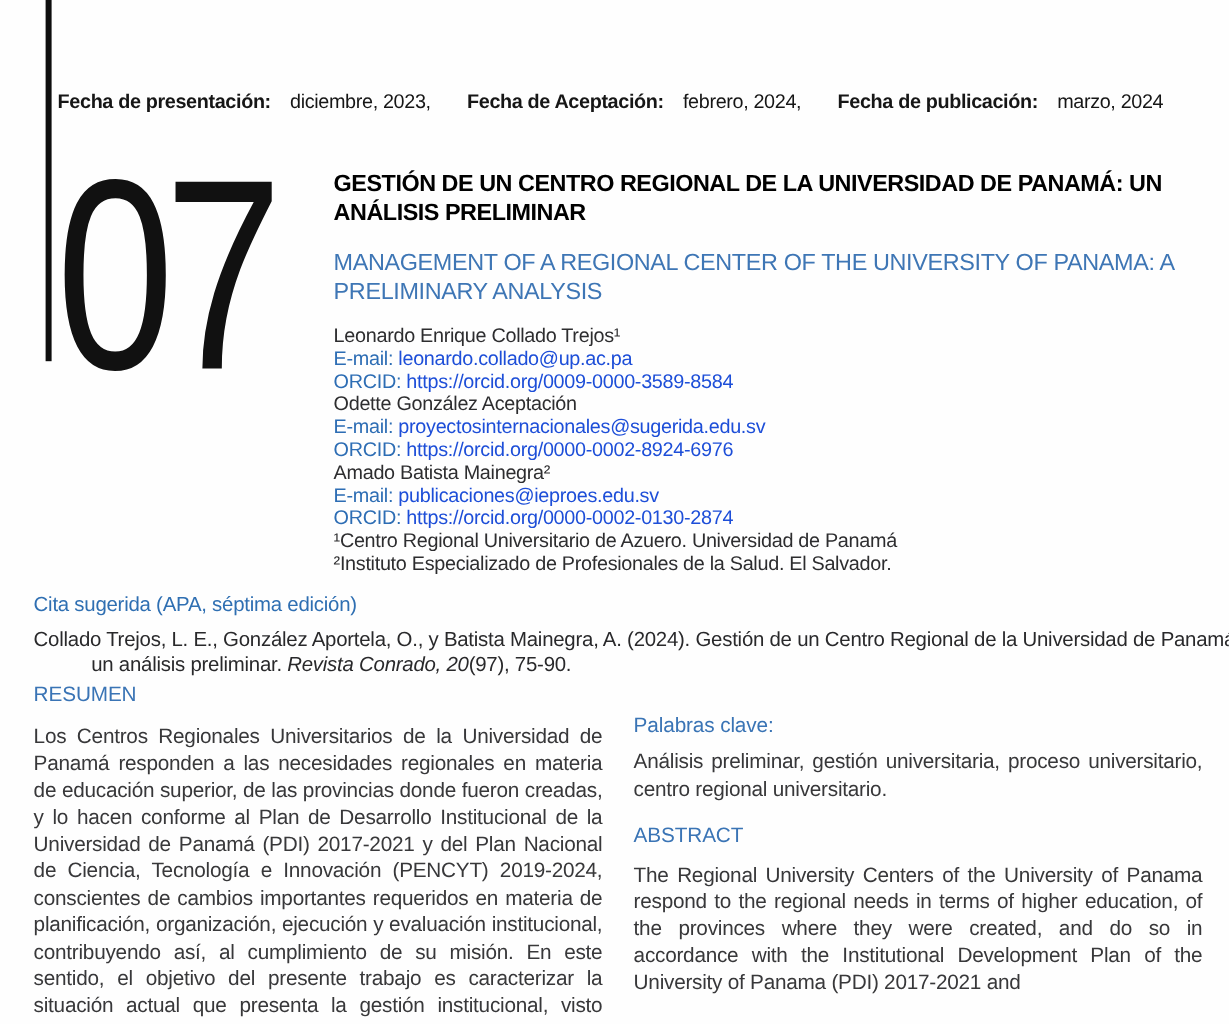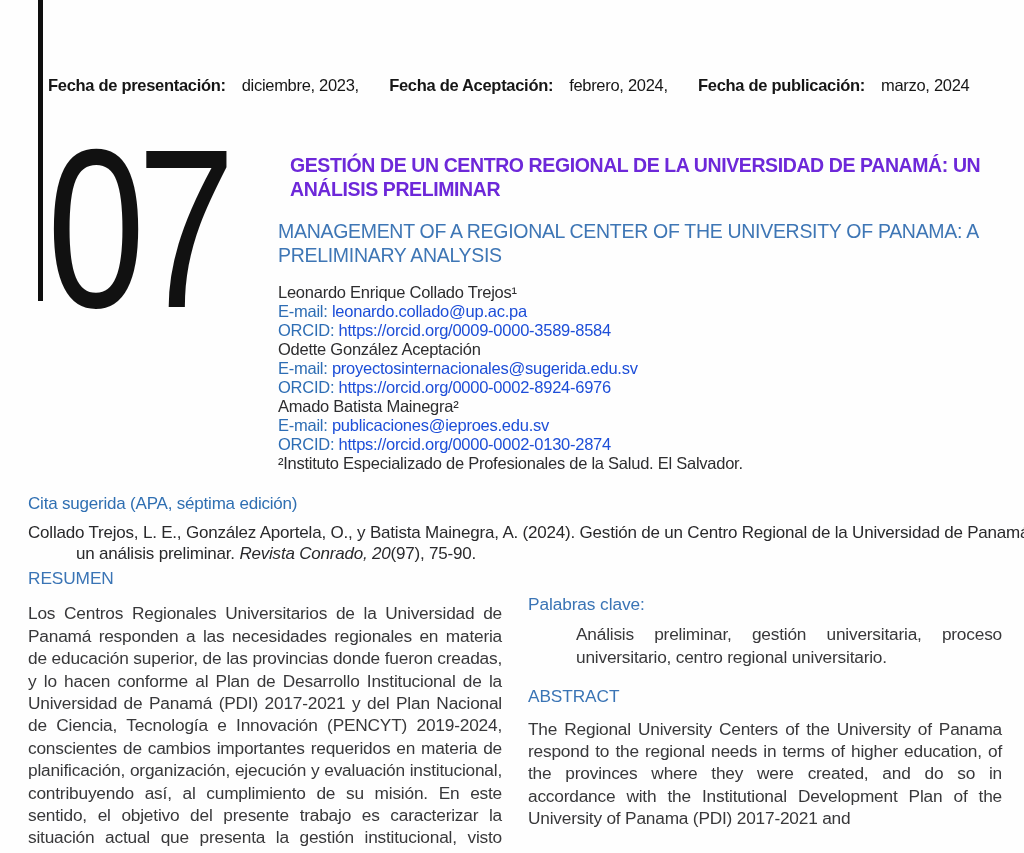--- a/index.html
+++ b/index.html
@@ -24,21 +24,21 @@
   .numero{
     position:absolute;left:47px;top:116px;
     font-size:226px;line-height:1;font-weight:400;color:#111;
     letter-spacing:-10px;
     transform:scaleX(0.78);transform-origin:left top;
   }
   
   .title-block{position:absolute;left:278px;top:141px;width:726px;}
   .title-es{
     font-size:19.5px;font-weight:bold;line-height:24px;
-    color:#6d28d9;letter-spacing:-0.4px;margin:12px;
+    color:#000000;letter-spacing:-0.4px;margin:0;
   }
   .title-en{
     margin-top:18px;font-size:19.5px;line-height:24px;
     color:#3e76b5;letter-spacing:-0.3px;
   }
   .authors{margin-top:16px;font-size:16.5px;line-height:19px;color:#2d2d2f;letter-spacing:-0.25px;}
   .author-line{white-space:nowrap;}
   .linklabel{color:#2d6db4;}
   .link{color:#1d4ed8;text-decoration:none;}
   .affil{color:#2d2d2f;}
@@ -60,21 +60,21 @@
   }
   .col{
     width:474px;font-size:17.3px;line-height:22.4px;color:#38383a;
     text-align:justify;letter-spacing:-0.2px;
   }
   .col-heading{
     color:#3a74b5;text-align:left;letter-spacing:-0.1px;
   }
   .lead-13{margin-top:13px;}
   .lead-26{margin-top:26px;}
-  .lead-8{margin-top:8px;margin-left:48px;}
+  .lead-8{margin-top:8px;}
   .lead-17{margin-top:17px;}
   .lead-10{margin-top:10px;}
 </style>
 </head>
 <body>
 
 <div class="vbar"></div>
 
 <div class="dates">
   <span class="date-pair"><span class="date-label">Fecha de presentación:</span><span class="date-value">diciembre, 2023,</span></span>
@@ -94,20 +94,21 @@
     <div class="author-line"><span class="linklabel">ORCID:</span> <a class="link">https://orcid.org/0009-0000-3589-8584</a></div>
 
     <div class="author-line">Odette González Aceptación</div>
     <div class="author-line"><span class="linklabel">E-mail:</span> <a class="link">proyectosinternacionales@sugerida.edu.sv</a></div>
     <div class="author-line"><span class="linklabel">ORCID:</span> <a class="link">https://orcid.org/0000-0002-8924-6976</a></div>
 
     <div class="author-line">Amado Batista Mainegra²</div>
     <div class="author-line"><span class="linklabel">E-mail:</span> <a class="link">publicaciones@ieproes.edu.sv</a></div>
     <div class="author-line"><span class="linklabel">ORCID:</span> <a class="link">https://orcid.org/0000-0002-0130-2874</a></div>
 
+    <div class="author-line affil">¹Centro Regional Universitario de Azuero. Universidad de Panamá</div>
     <div class="author-line affil">²Instituto Especializado de Profesionales de la Salud. El Salvador.</div>
   </div>
 </div>
 
 <div class="cite-label">Cita sugerida (APA, séptima edición)</div>
 
 <div class="cite-text"><span>Collado Trejos, L. E., González Aportela, O., y Batista Mainegra, A. (2024). Gestión de un Centro Regional de la Universidad de Panamá: un análisis preliminar. </span><span class="ital">Revista Conrado, 20</span><span>(97), 75-90.</span></div>
 
 <div class="columns">
   <div class="col">

